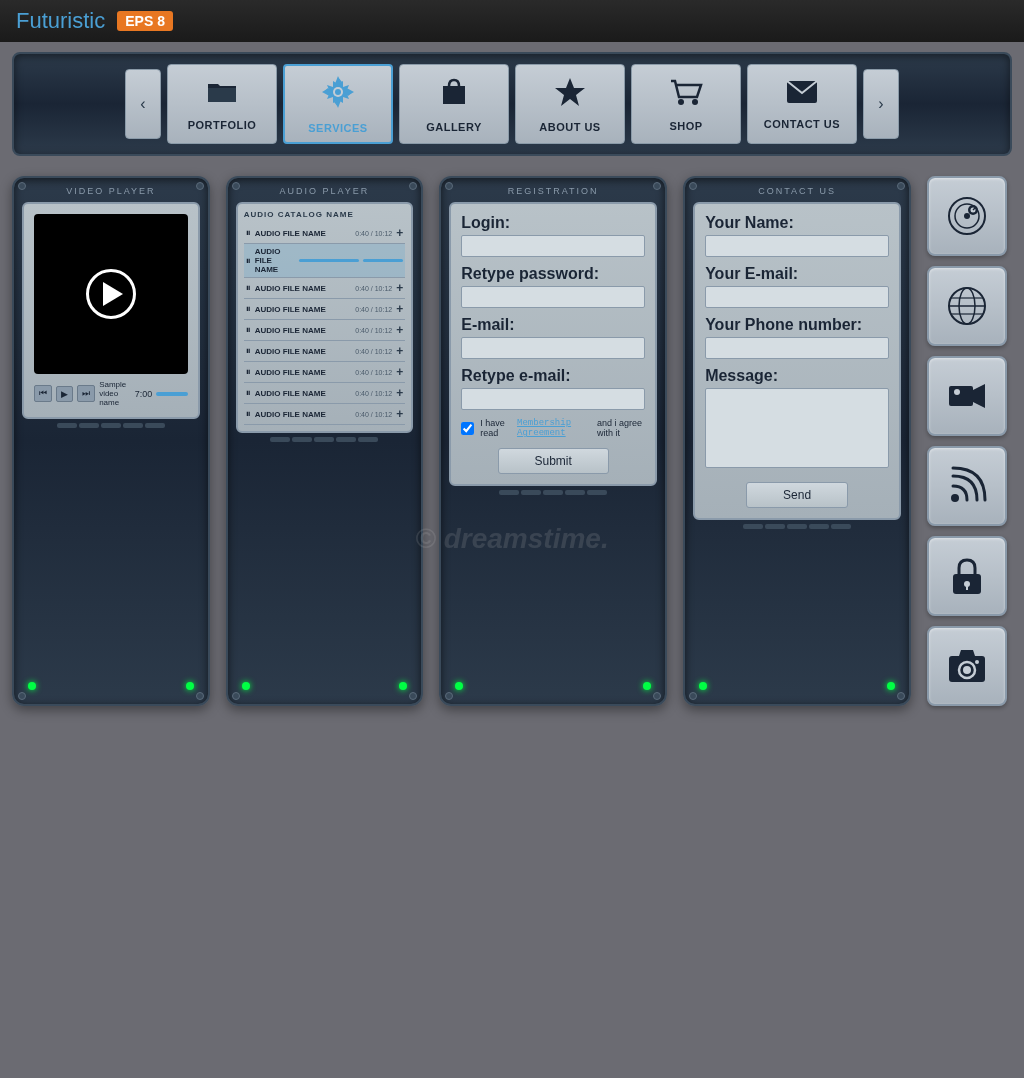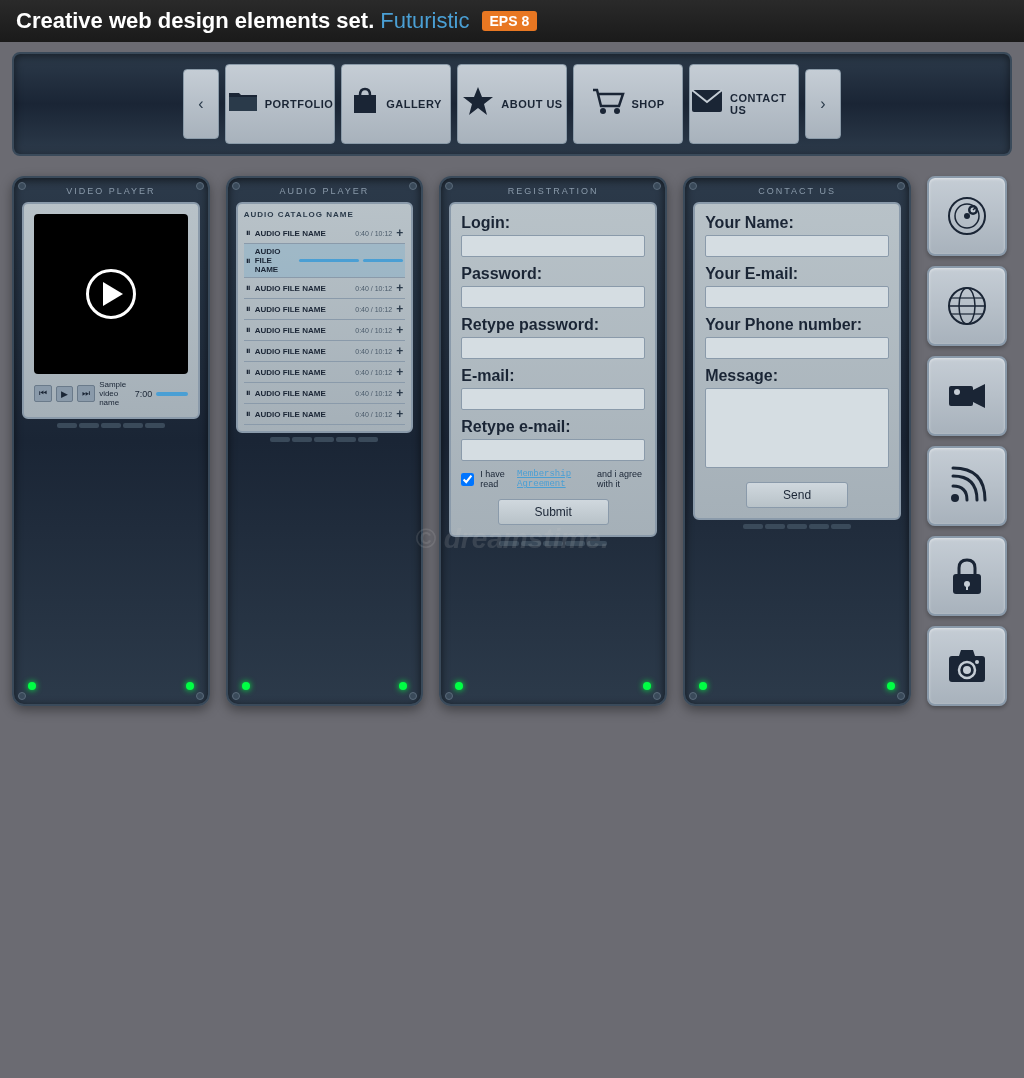--- a/index.html
+++ b/index.html
@@ -65,21 +65,21 @@
       font-size: 16px;
       color: #2a3a4a;
     }
     .nav-item {
       background: linear-gradient(180deg, #c5cdd5 0%, #a8b2bc 100%);
       border: 1px solid #8a9aa8;
       border-radius: 4px;
       width: 110px;
       height: 80px;
       display: flex;
-      flex-direction: row;
+      flex-direction: column;
       align-items: center;
       justify-content: center;
       cursor: pointer;
       gap: 6px;
       color: #1a2535;
       font-weight: bold;
       font-size: 11px;
       letter-spacing: 0.5px;
     }
     .nav-item.active {
@@ -378,38 +378,52 @@
       pointer-events: none;
       white-space: nowrap;
       z-index: 10;
       text-align: center;
     }
   </style>
 </head>
 <body>
 
 <div class="header-banner">
-  <span class="title-text">Creative web design elements set.</span>
   <span class="title-blue">Futuristic</span>
   <span class="eps-badge">EPS 8</span>
 </div>
 
 <div class="nav-container">
   <div class="nav-arrow">‹</div>
 
   <div class="nav-item">
     <span class="nav-icon">
       <svg width="32" height="28" viewBox="0 0 32 28" fill="none">
         <path d="M2 6 L2 24 L30 24 L30 8 L14 8 L12 6 Z" fill="#1a2535"></path>
         <path d="M2 10 L30 10 L30 24 L2 24 Z" fill="#2a3a4a"></path>
       </svg>
     </span>
     <span>PORTFOLIO</span>
   </div>
 
+  <div class="nav-item active">
+    <span class="nav-icon">
+      <svg width="34" height="34" viewBox="0 0 34 34" fill="none">
+        <circle cx="17" cy="17" r="6" fill="#4a9fd4"></circle>
+        <path d="M17 2 L19 8 L21 7 L17 2Z" fill="#4a9fd4"></path>
+        <path d="M17 32 L15 26 L13 27 L17 32Z" fill="#4a9fd4"></path>
+        <path d="M2 17 L8 15 L7 13 L2 17Z" fill="#4a9fd4"></path>
+        <path d="M32 17 L26 19 L27 21 L32 17Z" fill="#4a9fd4"></path>
+        <path fill="#4a9fd4" d="M17 1 L19.5 7.5 L22 6 L22 12 L28 10 L26.5 13.5 L33 17 L26.5 20.5 L28 24 L22 22 L22 28 L19.5 26.5 L17 33 L14.5 26.5 L12 28 L12 22 L6 24 L7.5 20.5 L1 17 L7.5 13.5 L6 10 L12 12 L12 6 L14.5 7.5 Z"></path>
+        <circle cx="17" cy="17" r="5" fill="#c5cdd5"></circle>
+        <circle cx="17" cy="17" r="3" fill="#4a9fd4"></circle>
+      </svg>
+    </span>
+    <span>SERVICES</span>
+  </div>
 
   <div class="nav-item">
     <span class="nav-icon">
       <svg width="30" height="32" viewBox="0 0 30 32" fill="none">
         <path d="M4 10 L4 28 L26 28 L26 10 Z" fill="#1a2535"></path>
         <path d="M10 10 Q10 4 15 4 Q20 4 20 10" stroke="#1a2535" stroke-width="2.5" fill="none"></path>
       </svg>
     </span>
     <span>GALLERY</span>
   </div>
@@ -567,24 +581,20 @@
         <div class="bolt bolt-tr"></div>
         <div class="bolt bolt-bl"></div>
         <div class="bolt bolt-br"></div>
         <div class="panel-label">REGISTRATION</div>
         <div class="panel-inner">
           <div class="form-section">
             <label class="form-label">Login:</label>
             <input class="form-input" type="text" style="">
           </div>
           <div class="form-section">
-            <label class="form-label">Password:</label>
-            <input class="form-input" type="password" style="">
-          </div>
-          <div class="form-section">
             <label class="form-label">Retype password:</label>
             <input class="form-input" type="password" style="">
           </div>
           <div class="form-section">
             <label class="form-label">E-mail:</label>
             <input class="form-input" type="email" style="">
           </div>
           <div class="form-section">
             <label class="form-label">Retype e-mail:</label>
             <input class="form-input" type="email" style="">

